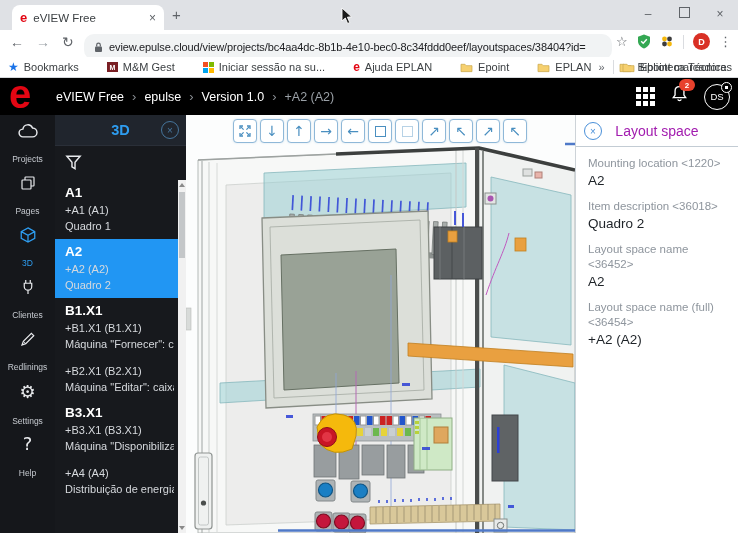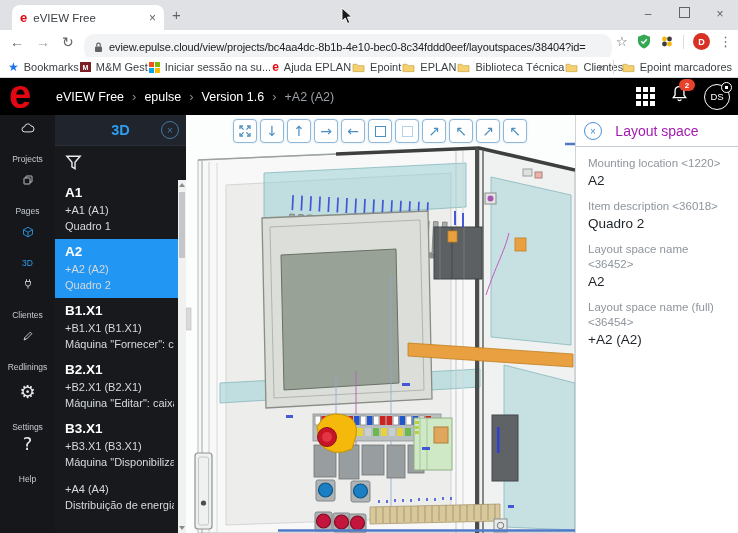--- a/index.html
+++ b/index.html
@@ -26,21 +26,21 @@
           border-radius:10px;display:flex;align-items:center;padding:13px 10px;box-sizing:border-box;}
   .urlbar .lock{margin-right:6px;display:flex;}
   .url-text{font-size:11px;color:#202124;white-space:nowrap;overflow:hidden;letter-spacing:-.1px;}
   .ext-row{position:absolute;right:6px;top:3px;display:flex;align-items:center;gap:9px;}
   .avatar-d{width:17px;height:17px;border-radius:50%;background:#d93025;color:#fff;font-size:9px;
             font-weight:bold;display:flex;align-items:center;justify-content:center;}
   .vsep{width:1px;height:14px;background:#dadce0;}
 
   .bookmarksbar{position:absolute;left:0;top:57px;width:738px;height:20px;background:#fff;
                 display:flex;align-items:center;font-size:11px;color:#3c4043;}
-  .bm{display:flex;align-items:center;gap:5px;margin-left:1px;white-space:nowrap;}
+  .bm{display:flex;align-items:center;gap:5px;margin-left:28px;white-space:nowrap;}
   .bm:first-child{margin-left:8px;}
   .bm-star{color:#1a73e8;font-size:12px;}
   .bm-e{color:#e30613;font-weight:bold;font-size:12px;}
   .bm-mm{width:11px;height:10px;background:#7a1f24;color:#fff;font-size:7px;font-weight:bold;
          display:flex;align-items:center;justify-content:center;}
   .ms-grid{display:grid;grid-template-columns:5px 5px;grid-template-rows:5px 5px;gap:1px;}
   .ms-grid i{display:block;}
   .bm-right{position:absolute;right:6px;display:flex;align-items:center;gap:8px;}
   .chev{color:#5f6368;font-size:11px;}
   .divider{position:absolute;left:0;top:77px;width:738px;height:1px;background:#d5d8db;}
@@ -61,21 +61,21 @@
          align-items:center;justify-content:center;padding:0 2px;}
   .avatar-ds{position:relative;width:24px;height:24px;border:1.5px solid #fff;border-radius:50%;
              color:#fff;font-size:9.5px;display:flex;align-items:center;justify-content:center;}
   .avatar-ds .mini{position:absolute;top:-3px;right:-3px;width:9px;height:9px;border-radius:50%;
              background:#000;border:1px solid #fff;display:flex;align-items:center;justify-content:center;}
   .avatar-ds .mini i{width:3px;height:3px;background:#fff;display:block;}
 
   
   .sidebar{position:absolute;left:0;top:115px;width:55px;height:418px;background:#15171b;
            display:flex;flex-direction:column;align-items:center;padding-top:7px;box-sizing:border-box;gap:10px;}
-  .side-item{display:flex;flex-direction:column;align-items:center;gap:20px;width:100%;height:42px;}
+  .side-item{display:flex;flex-direction:column;align-items:center;gap:14px;width:100%;height:42px;}
   .side-item .lbl{font-size:8.5px;color:#c7cbd1;}
   .side-item svg{display:block;}
   .side-item .glyph{font-family:"DejaVu Sans",sans-serif;font-size:18px;color:#e8eaed;line-height:20px;}
   .side-item.active .lbl{color:#2e9df0;}
 
   
   .panel3d{position:absolute;left:55px;top:115px;width:131px;height:418px;background:#17191d;overflow:hidden;}
   .p3d-header{position:relative;height:30px;background:#20252d;border-bottom:1px solid #2a2f38;
               display:flex;align-items:center;justify-content:center;}
   .p3d-title{color:#2e9df0;font-size:14.5px;font-weight:bold;}
@@ -230,21 +230,21 @@
   </div>
   <div class="divider"></div>
 
   <div class="appheader">
     <span class="logo-e">e</span>
     <div class="crumbs">
       <span>eVIEW Free</span>
       <span class="crumb-sep">›</span>
       <span>epulse</span>
       <span class="crumb-sep">›</span>
-      <span>Version 1.6</span>
+      <span>Version 1.0</span>
       <span class="crumb-sep">›</span>
       <span class="crumb-last">+A2 (A2)</span>
     </div>
     <div class="hdr-right">
       <span class="grid9">
           <i></i>
           <i></i>
           <i></i>
           <i></i>
           <i></i>
@@ -332,21 +332,20 @@
         <div class="t">A2</div>
         <div class="s">+A2 (A2)</div>
         <div class="d">Quadro 2</div>
       </div>
       <div class="p3d-item">
         <div class="t">B1.X1</div>
         <div class="s">+B1.X1 (B1.X1)</div>
         <div class="d">Máquina "Fornecer": cai...</div>
       </div>
       <div class="p3d-item">
-        <div class="t">B2.X1</div>
         <div class="s">+B2.X1 (B2.X1)</div>
         <div class="d">Máquina "Editar": caixa ...</div>
       </div>
       <div class="p3d-item">
         <div class="t">B3.X1</div>
         <div class="s">+B3.X1 (B3.X1)</div>
         <div class="d">Máquina "Disponibilizar"...</div>
       </div>
       <div class="p3d-item">
         <div class="s">+A4 (A4)</div>

